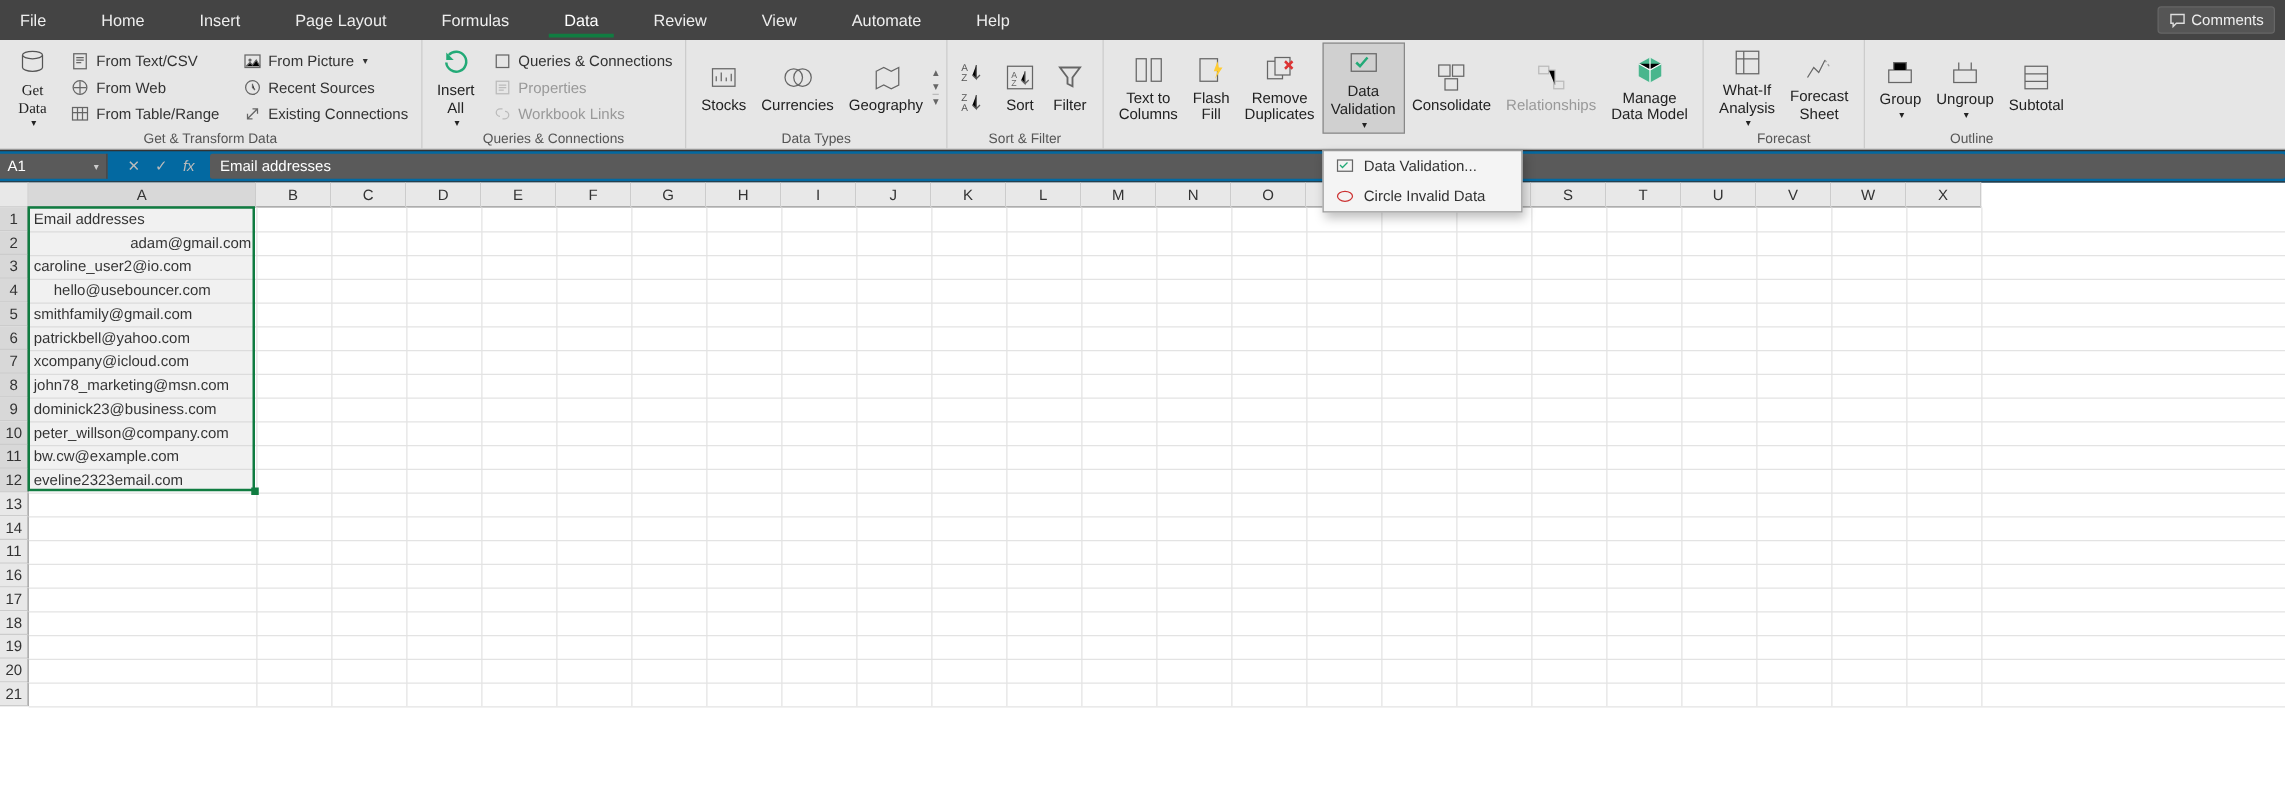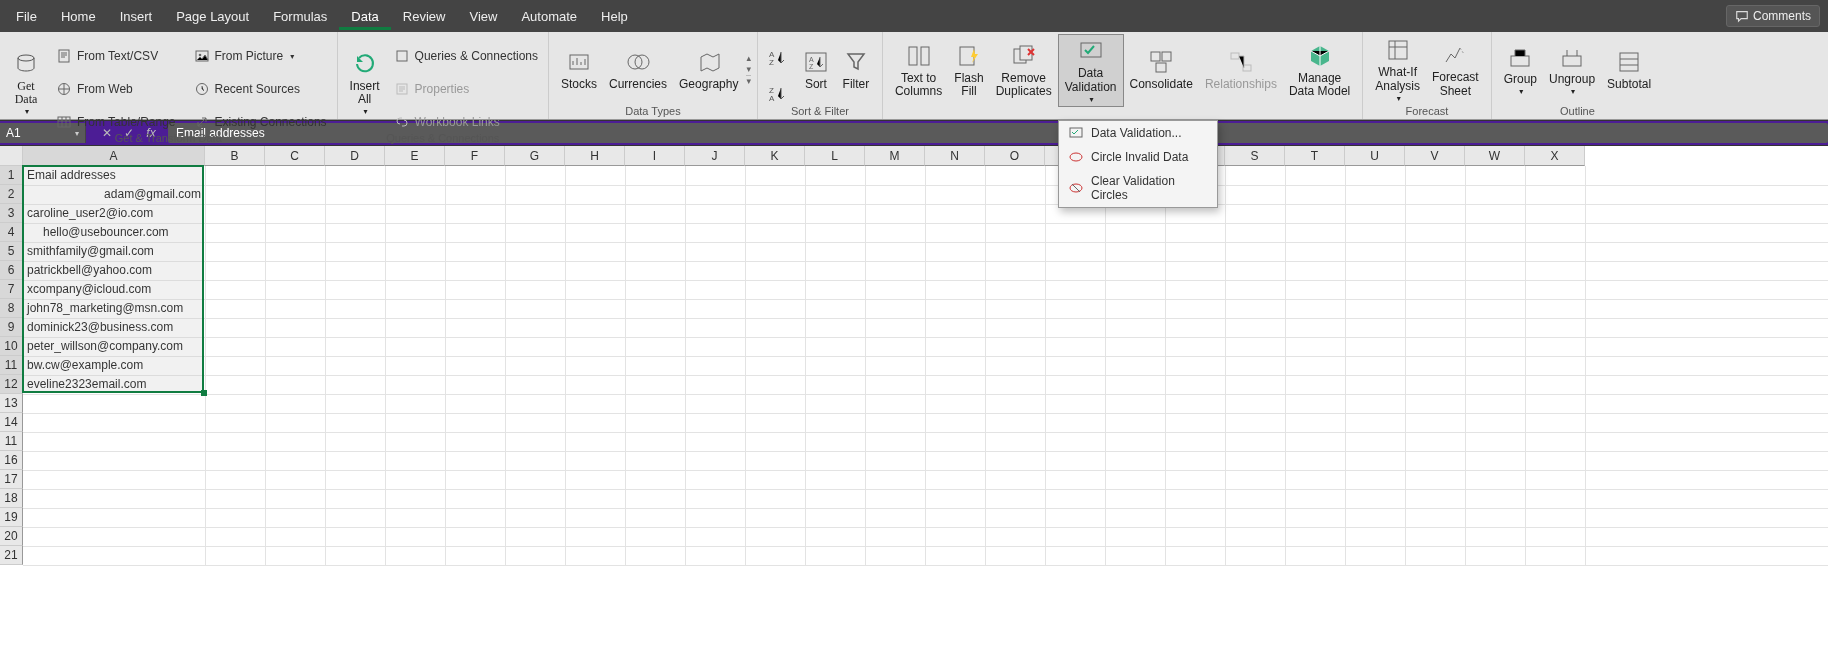--- a/index.html
+++ b/index.html
@@ -1,41 +1,41 @@
 <!DOCTYPE html>
 <html><head>
 <meta charset="utf-8">
 <style>
 * { margin: 0; padding: 0; box-sizing: border-box; font-family: "Segoe UI", Arial, sans-serif; }
 body { background: #fff; width: 1828px; height: 648px; overflow: hidden; font-size: 12px; color: #333; }
 
-.menubar { background: #444; height: 32px; display: flex; align-items: center; padding: 0 4px; }
+.menubar { background: #444; height: 32px; display: flex; align-items: center; padding: 0 4px; gap: 20px; }
 .menubar .tab { color: #eee; padding: 6px 12px; cursor: pointer; font-size: 13px; }
 .menubar .tab.active { color: #fff; border-bottom: 3px solid #107c41; padding-bottom: 3px; }
 .menubar .spacer { flex: 1; }
 .comments-btn { background: #555; color: #eee; border: 1px solid #666; border-radius: 3px; padding: 3px 8px; font-size: 12px; display: flex; align-items: center; gap: 4px; margin-right:4px; }
 
 .ribbon { background: #e6e6e6; height: 88px; display: flex; border-bottom: 1px solid #999; position: relative; }
 .ribbon-group { display: flex; flex-direction: column; border-right: 1px solid #ccc; padding: 2px 6px 0 6px; height: 100%; }
 .ribbon-group .controls { flex: 1; display: flex; align-items: center; }
 .ribbon-group .group-label { text-align: center; font-size: 11px; color: #555; padding-bottom: 2px; white-space: nowrap; }
 
 .big-btn { display: flex; flex-direction: column; align-items: center; justify-content: center; padding: 2px 6px; text-align: center; font-size: 12px; color: #222; line-height: 1.15; cursor: pointer; }
 .big-btn .ico { width: 28px; height: 28px; margin-bottom: 2px; display:flex;align-items:center;justify-content:center; }
 .big-btn.disabled { color: #999; }
 .big-btn.active { background:#d0d0d0; border:1px solid #888; }
 
 .vstack { display: flex; flex-direction: column; gap: 1px; }
-.sm-btn { display: flex; align-items: center; gap: 5px; font-size: 12px; color: #333; padding: 1px 4px; cursor: pointer; white-space: nowrap; height:20px;margin-top:12px; }
+.sm-btn { display: flex; align-items: center; gap: 5px; font-size: 12px; color: #333; padding: 1px 4px; cursor: pointer; white-space: nowrap; height:20px; }
 .sm-btn .ico-sm { width: 16px; height: 16px; display:inline-flex;align-items:center;justify-content:center; }
 .sm-btn.disabled { color: #999; }
 
 .caret { font-size: 8px; margin-left: 2px; }
 
-.formula-bar { height: 26px; background: #4c1d95; display: flex; align-items: center; border-top:1px solid #333; border-bottom:1px solid #333;}
+.formula-bar { height: 26px; background: #0369a1; display: flex; align-items: center; border-top:1px solid #333; border-bottom:1px solid #333;}
 .namebox { width: 86px; background:#5a5a5a; color:#fff; font-size:12px; padding:3px 6px; border-right:1px solid #444; display:flex; align-items:center; justify-content:space-between;}
 .fb-btn { width:22px; text-align:center; color:#bbb; font-size:12px; }
 .fb-btn.fx { font-style: italic; }
 .fb-input { flex:1; background:#5a5a5a; color:#fff; padding:3px 8px; font-size:12px; margin-left:6px; border-radius:2px;}
 .corner { width:23px; height:20px; background:#e8e8e8; border-right:1px solid #ccc; border-bottom:1px solid #ccc; }
 .col-headers { display:flex; height:20px; }
 .col-h { width:60px; background:#e8e8e8; border-right:1px solid #ccc; border-bottom:1px solid #999; text-align:center; font-size:12px; line-height:20px; color:#333; }
 .col-h.first { width:182px; background:#d8d8d8; }
 .row-headers { width:23px; }
 .row-h { height:19px; background:#e8e8e8; border-right:1px solid #999; border-bottom:1px solid #ccc; text-align:center; font-size:12px; line-height:19px; color:#333; }
@@ -428,29 +428,20 @@
         </span>
         <span>Data Validation...</span>
       </div>
     <div class="item">
         <span class="ico-sm">
           <svg width="14" height="14">
             <ellipse cx="7" cy="7" rx="6" ry="4" fill="none" stroke="#c33"></ellipse>
           </svg>
         </span>
         <span>Circle Invalid Data</span>
-      </div>
-    <div class="item">
-        <span class="ico-sm">
-          <svg width="14" height="14">
-            <ellipse cx="7" cy="7" rx="6" ry="4" fill="none" stroke="#c33"></ellipse>
-            <path stroke="#666" d="M3 3l8 8"></path>
-          </svg>
-        </span>
-        <span>Clear Validation Circles</span>
       </div>
   </div>
 </div>
 
 <div class="formula-bar">
   <div class="namebox">
       <span>A1</span>
       <span style="font-size:8px;color:#ccc;">▾</span>
     </div>
   <div style="width:10px;"></div>

